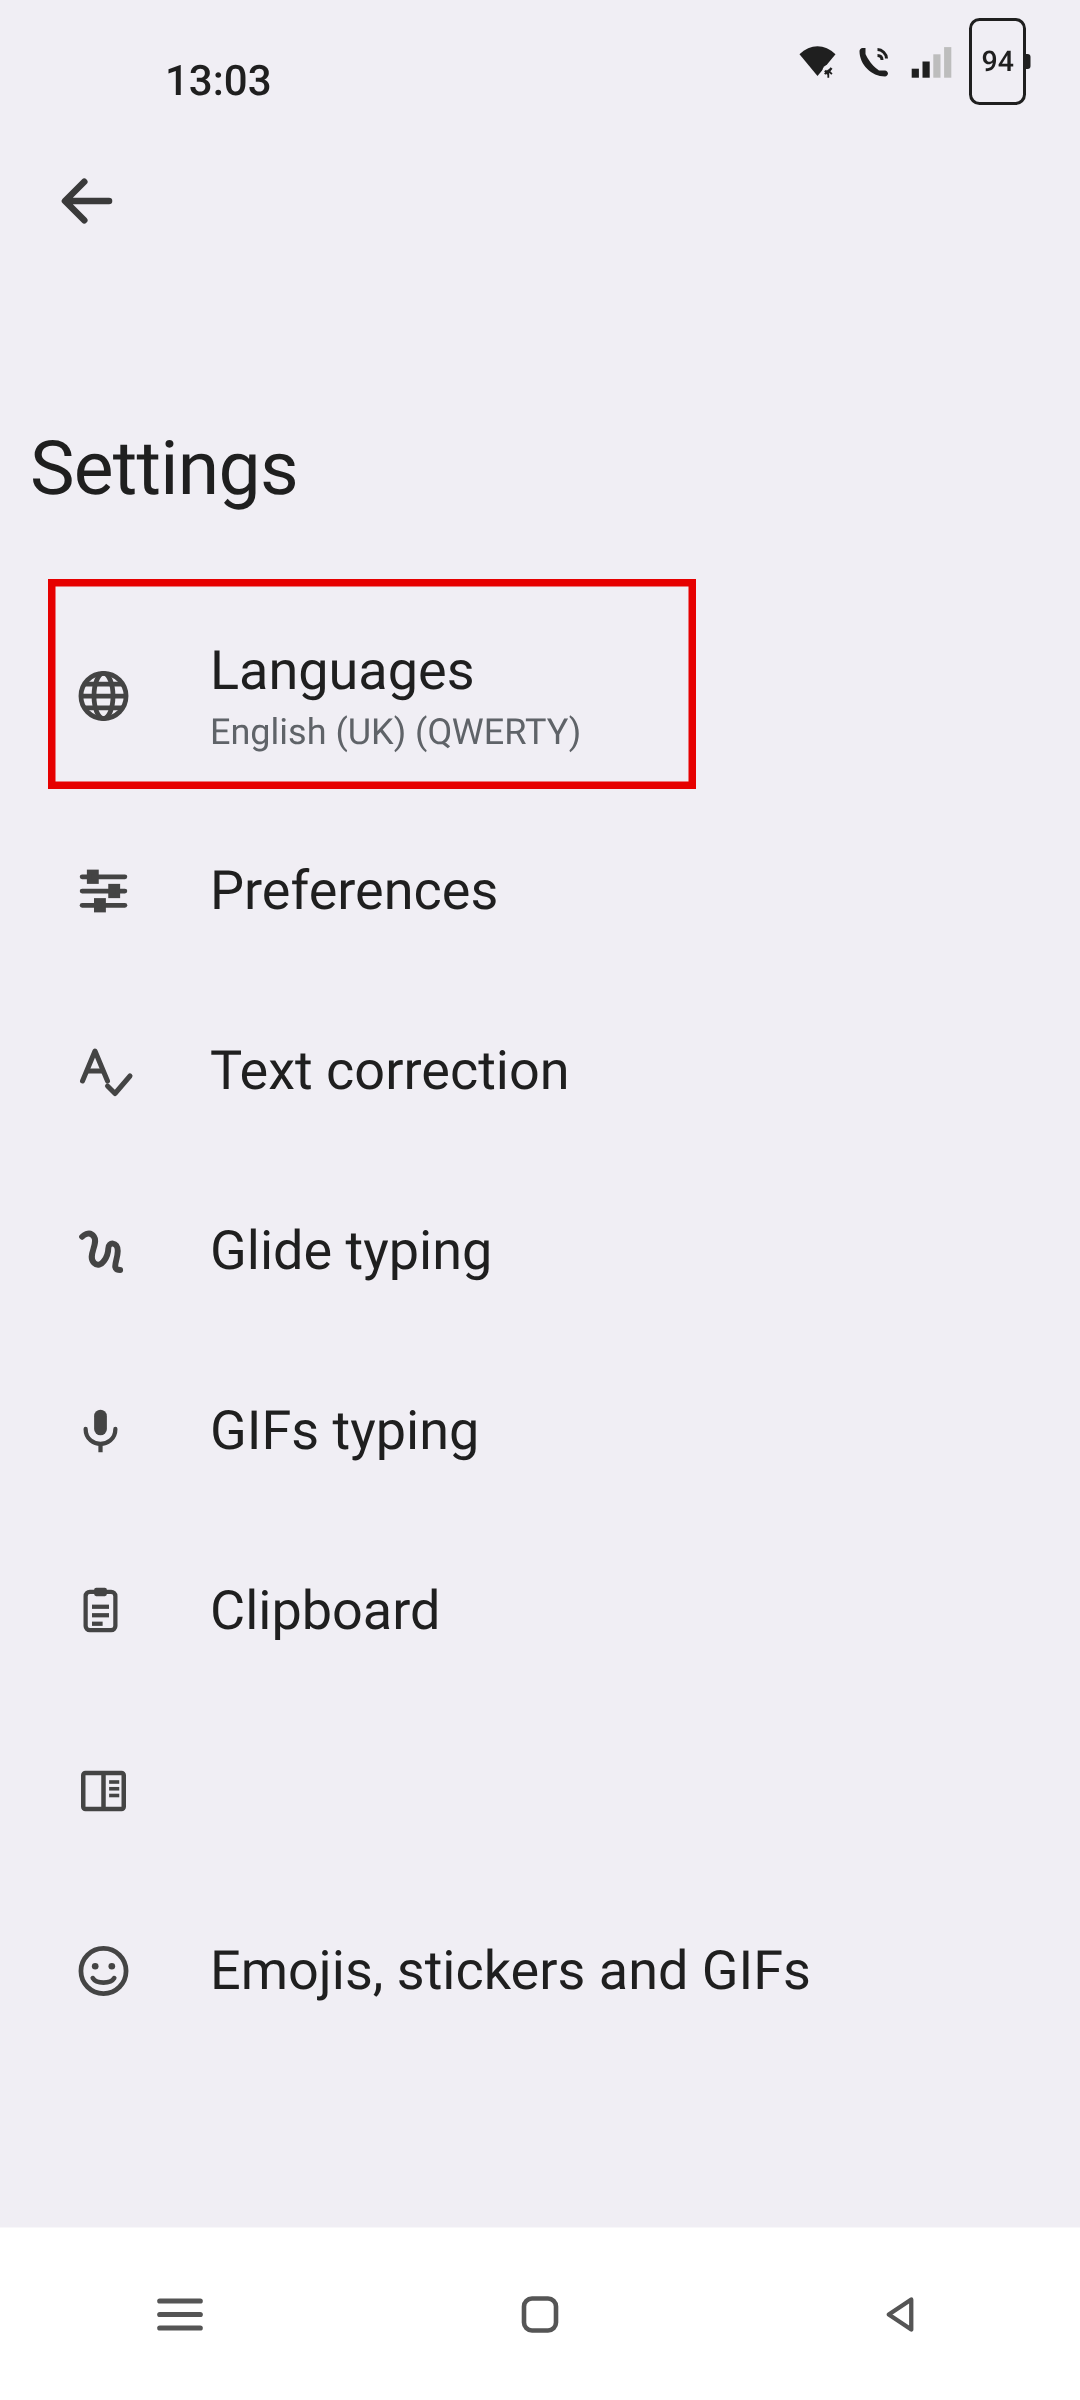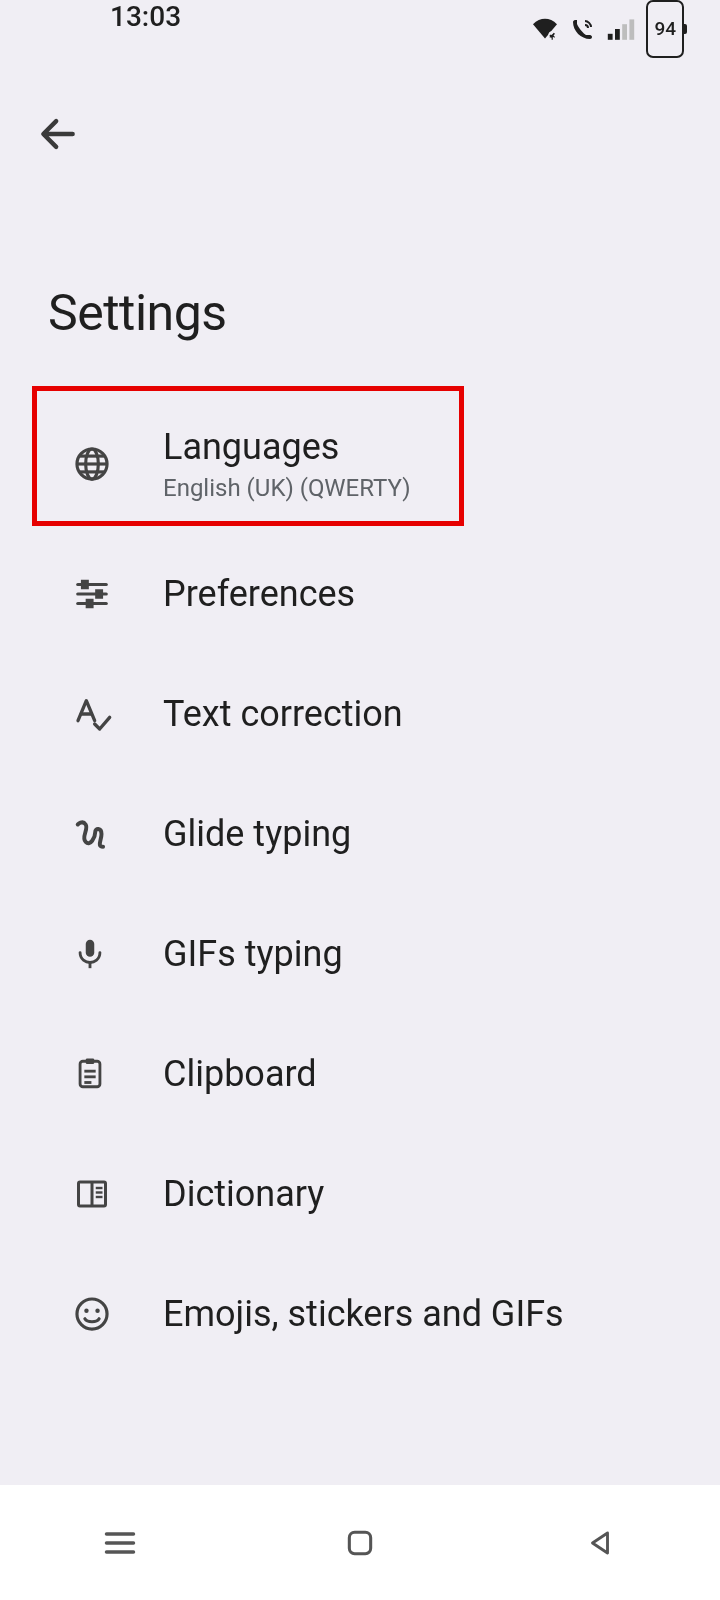--- a/index.html
+++ b/index.html
@@ -3,21 +3,21 @@
 <meta charset="utf-8">
 <style>
   * { box-sizing: border-box; margin: 0; padding: 0; }
   html, body { width: 720px; height: 1600px; overflow: hidden; font-family: 'Roboto', 'Segoe UI', Arial, sans-serif; }
   body { background: #f0eef4; color: #1f1f1f; position: relative; }
 
   
   .status-bar {
     height: 70px;
     display: flex;
-    align-items: flex-start;
+    align-items: flex-end;
     justify-content: space-between;
     padding: 0 36px 0 110px;
     font-size: 28px;
     font-weight: 500;
     color: #1f1f1f;
   }
   .status-right { display: flex; align-items: center; gap: 10px; }
   .status-right svg { display: block; }
   .battery-box {
     border: 2px solid #1f1f1f;
@@ -34,31 +34,31 @@
   }
 
   
   .back-row { padding: 34px 0 0 28px; }
   .back-btn { width: 60px; height: 60px; display:flex; align-items:center; justify-content:center; }
 
   
   .page-title {
     font-size: 50px;
     font-weight: 400;
-    padding: 120px 0 0 48px;
+    padding: 120px 0 0 20px;
     letter-spacing: -0.5px;
   }
 
   
   .list { padding-top: 52px; }
   .item {
     display:flex;
     align-items:center;
     min-height: 120px;
-    padding: 0 30px 0 73px;
+    padding: 0 30px 0 50px;
   }
   .item .icon-slot {
     width: 90px; flex: 0 0 90px;
     display:flex; align-items:center; justify-content:flex-start;
     color:#444;
   }
   .item .labels { flex:1; }
   .item .primary { font-size: 36px; color:#1f1f1f; }
   .item .secondary { font-size: 24px; color:#5f6368; margin-top:6px; }
 
@@ -234,23 +234,20 @@
   <div class="item">
     <span class="icon-slot">
       <svg width="38" height="36" viewBox="0 0 24 24">
         <rect x="3" y="4" width="18" height="16" rx="1" stroke="#444" stroke-width="2" fill="none"></rect>
         <line x1="12" y1="4" x2="12" y2="20" stroke="#444" stroke-width="2"></line>
         <line x1="14.5" y1="8" x2="19" y2="8" stroke="#444" stroke-width="1.6"></line>
         <line x1="14.5" y1="11" x2="19" y2="11" stroke="#444" stroke-width="1.6"></line>
         <line x1="14.5" y1="14" x2="19" y2="14" stroke="#444" stroke-width="1.6"></line>
       </svg>
     </span>
-    <div class="labels">
-      <div class="primary">Dictionary</div>
-    </div>
   </div>
 
   <div class="item">
     <span class="icon-slot">
       <svg width="38" height="38" viewBox="0 0 24 24">
         <circle cx="12" cy="12" r="9.5" stroke="#444" stroke-width="2" fill="none"></circle>
         <circle cx="8.5" cy="10" r="1.4" fill="#444"></circle>
         <circle cx="15.5" cy="10" r="1.4" fill="#444"></circle>
         <path d="M7.5 15 C9 17.5 15 17.5 16.5 15" stroke="#444" stroke-width="2" fill="none" stroke-linecap="round"></path>
       </svg>

